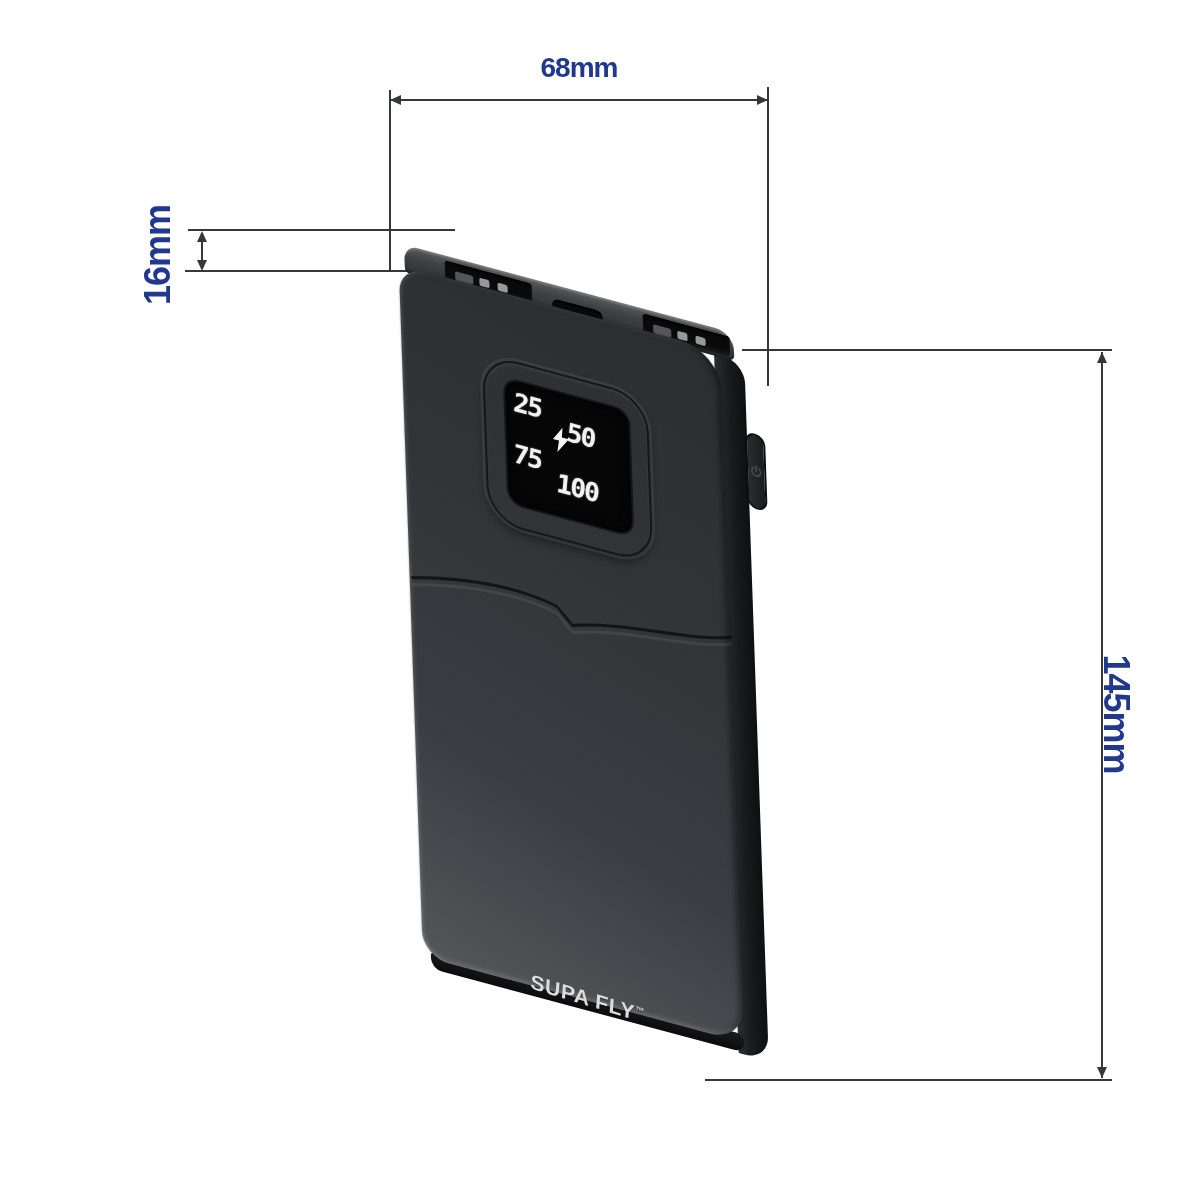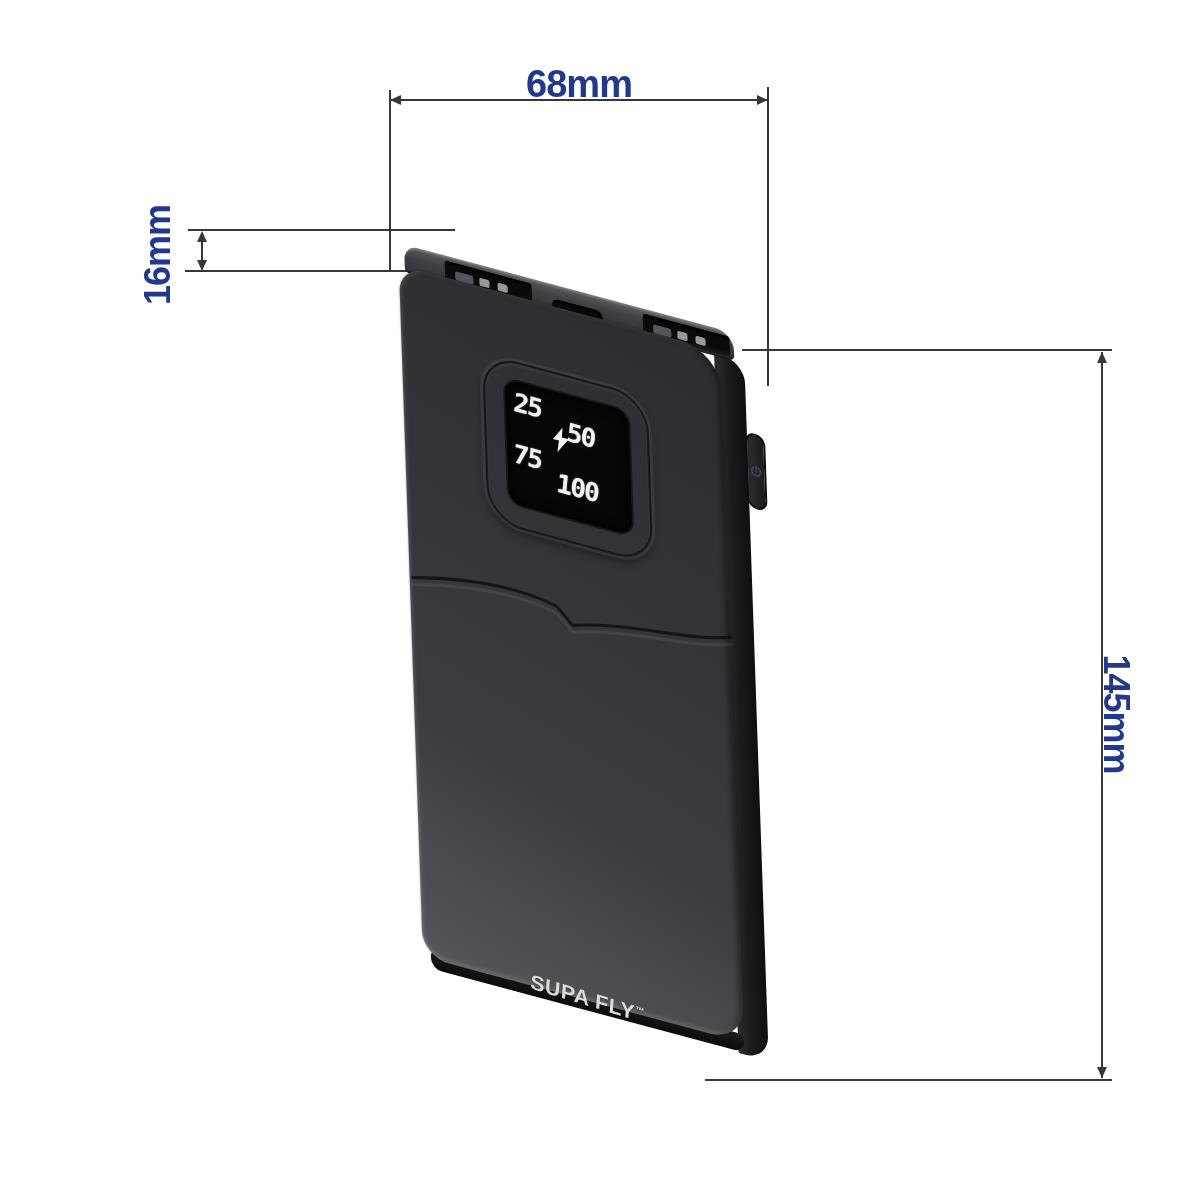--- a/index.html
+++ b/index.html
@@ -15,21 +15,21 @@
   .line.v { width:2px; }
   .arr { position:absolute; width:0; height:0; }
   .arr.left  { border-top:5px solid transparent; border-bottom:5px solid transparent; border-right:11px solid #35373a; }
   .arr.right { border-top:5px solid transparent; border-bottom:5px solid transparent; border-left:11px solid #35373a; }
   .arr.up    { border-left:5px solid transparent; border-right:5px solid transparent; border-bottom:11px solid #35373a; }
   .arr.down  { border-left:5px solid transparent; border-right:5px solid transparent; border-top:11px solid #35373a; }
   .dim-label {
     position:absolute; color:#21398c; font-weight:bold; text-align:center;
     letter-spacing:-1px; white-space:nowrap;
   }
-  .dim-label.w68  { left:524px; top:63px;  width:110px; font-size:38px; }
+  .dim-label.w68  { left:524px; top:52px;  width:110px; font-size:28px; }
   .dim-label.t16  { left:97px;  top:235px; width:120px; height:40px; font-size:36px; transform:rotate(-90deg); }
   .dim-label.h145 { left:1052px;top:694px; width:130px; height:40px; font-size:36px; transform:rotate(90deg); }
 
   
   .device {
     position:absolute; left:398px; top:243px; width:344px; height:780px;
     transform:rotate(-2deg) skewY(17deg); transform-origin:0 0;
   }
   .top-face {
     position:absolute; left:6px; top:0; width:326px; height:28px; z-index:1;

